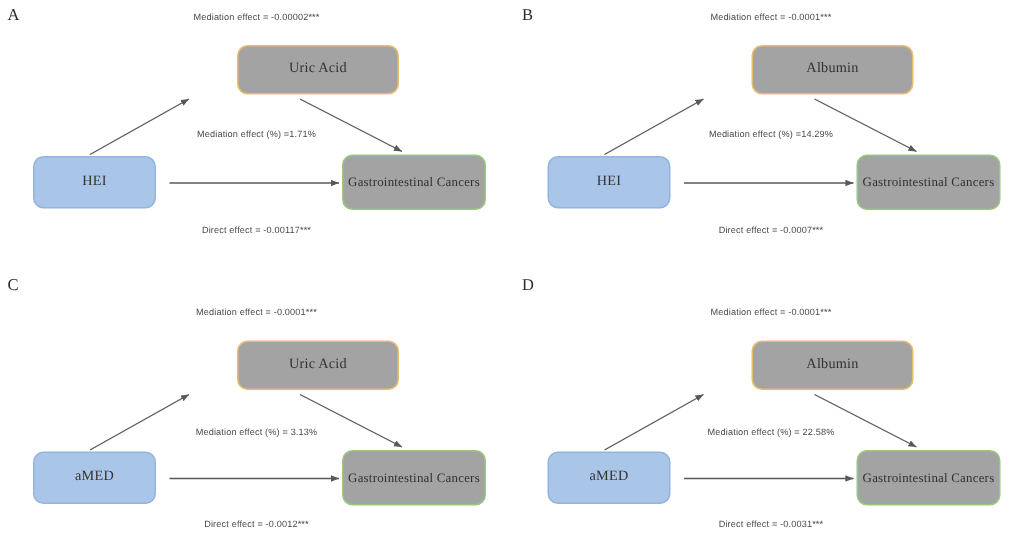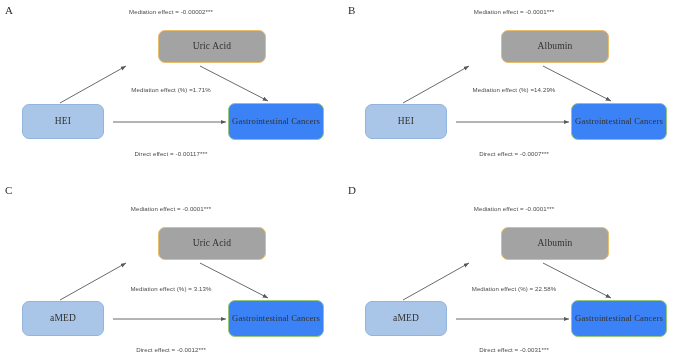--- a/index.html
+++ b/index.html
@@ -76,21 +76,21 @@
     width: 82px;
     height: 35px;
     background: #a9c6e8;
     border: 1px solid #93b5dd;
   }
   .node-outcome {
     left: 228px;
     top: 103px;
     width: 96px;
     height: 37px;
-    background: #3b82f6;
+    background: #a3a3a3;
     border: 1px solid #97c87c;
     font-size: 8.6px;
   }
 
   .edge-label {
     position: absolute;
     text-align: center;
     font-family: "Liberation Sans", sans-serif;
     font-size: 6.1px;
     color: #4a4a4a;

